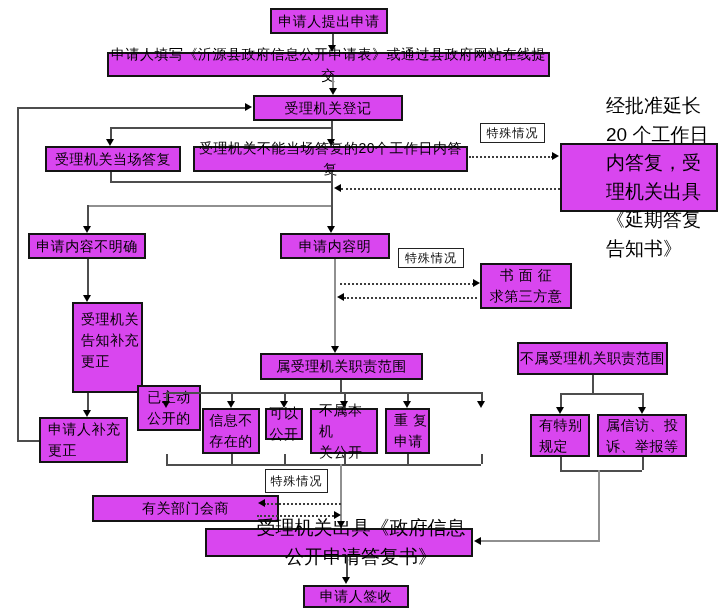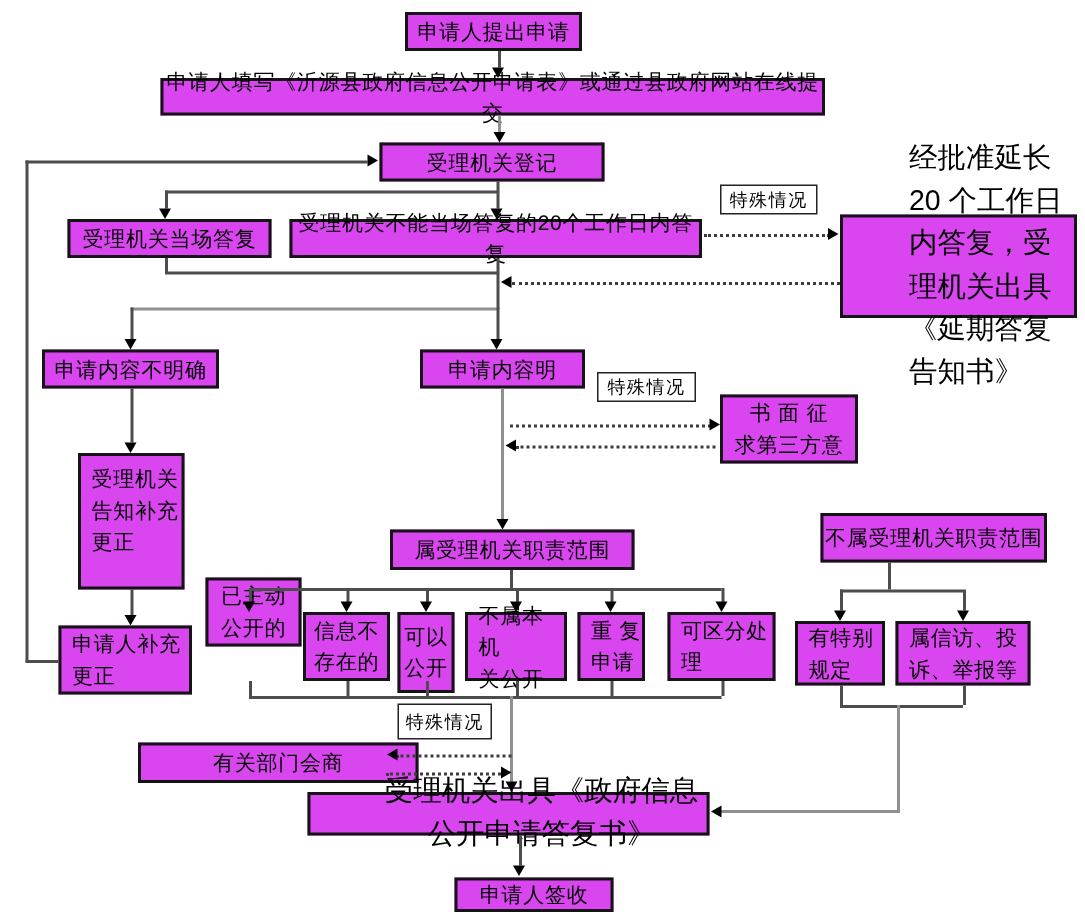--- a/index.html
+++ b/index.html
@@ -6,21 +6,21 @@
   #stage{
     position:relative;width:723px;height:615px;background:#ffffff;overflow:hidden;
     font-family:"Liberation Sans","DejaVu Sans",sans-serif;color:#000;
   }
   .box{
     position:absolute;box-sizing:border-box;background:#d946ef;border:2px solid #141414;
     display:flex;align-items:center;justify-content:center;text-align:center;
     font-size:14px;line-height:1.5;white-space:pre-line;letter-spacing:.5px;
   }
   .tl{justify-content:flex-start;text-align:left;padding-left:7px;}
-  .tt{align-items:flex-start;padding-top:5px;}
+  .tt{align-items:flex-start;padding-top:5px;margin-left:20px;}
   .sm{font-size:19px;letter-spacing:0;padding-left:44px;}
   .lbl{
     position:absolute;box-sizing:border-box;background:#fff;border:1px solid #222;
     display:flex;align-items:center;justify-content:center;font-size:12px;letter-spacing:1px;
   }
   .h,.v{position:absolute;background:#4d4d4d;}
   .h{height:1.5px;} .v{width:1.5px;}
   .gy{background:#909090;}
   .h.gy{height:2px;} .v.gy{width:2px;}
   .dh{position:absolute;height:0;border-top:2px dotted #3d3d3d;}
@@ -47,33 +47,31 @@
   <div class="box" style="left:280px;top:233px;width:110px;height:26px">申请内容明</div>
   <div class="lbl" style="left:398px;top:248px;width:66px;height:20px">特殊情况</div>
   <div class="box" style="left:480px;top:263px;width:92px;height:46px">书 面 征
 求第三方意</div>
   <div class="box tl tt" style="left:52px;top:302px;width:71px;height:91px">受理机关
 告知补充
 更正</div>
   <div class="box tl" style="left:39px;top:417px;width:89px;height:46px">申请人补充
 更正</div>
   <div class="box" style="left:260px;top:353px;width:163px;height:27px">属受理机关职责范围</div>
-  <div class="box" style="left:547px;top:342px;width:151px;height:33px">不属受理机关职责范围</div>
+  <div class="box" style="left:517px;top:342px;width:151px;height:33px">不属受理机关职责范围</div>
   <div class="box" style="left:137px;top:385px;width:64px;height:46px">已主动
 公开的</div>
   <div class="box" style="left:202px;top:408px;width:58px;height:46px">信息不
 存在的</div>
-  <div class="box" style="left:265px;top:408px;width:38px;height:54px">可以
+  <div class="box" style="left:265px;top:408px;width:38px;height:32px">可以
 公开</div>
   <div class="box tl" style="left:310px;top:408px;width:68px;height:46px">不属本机
 关公开</div>
   <div class="box tl" style="left:385px;top:408px;width:45px;height:46px">重 复
 申请</div>
-  <div class="box tl" style="left:445px;top:408px;width:72px;height:46px">可区分处
-理</div>
   <div class="box tl" style="left:530px;top:414px;width:60px;height:43px">有特别
 规定</div>
   <div class="box tl" style="left:597px;top:414px;width:90px;height:43px">属信访、投
 诉、举报等</div>
   <div class="lbl" style="left:265px;top:469px;width:63px;height:24px">特殊情况</div>
   <div class="box" style="left:92px;top:495px;width:187px;height:27px">有关部门会商</div>
   <div class="box sm" style="left:205px;top:528px;width:268px;height:29px">受理机关出具《政府信息公开申请答复书》</div>
   <div class="box" style="left:303px;top:585px;width:106px;height:23px">申请人签收</div>
 
   <div class="v" style="left:332px;top:34px;height:11px"></div>

